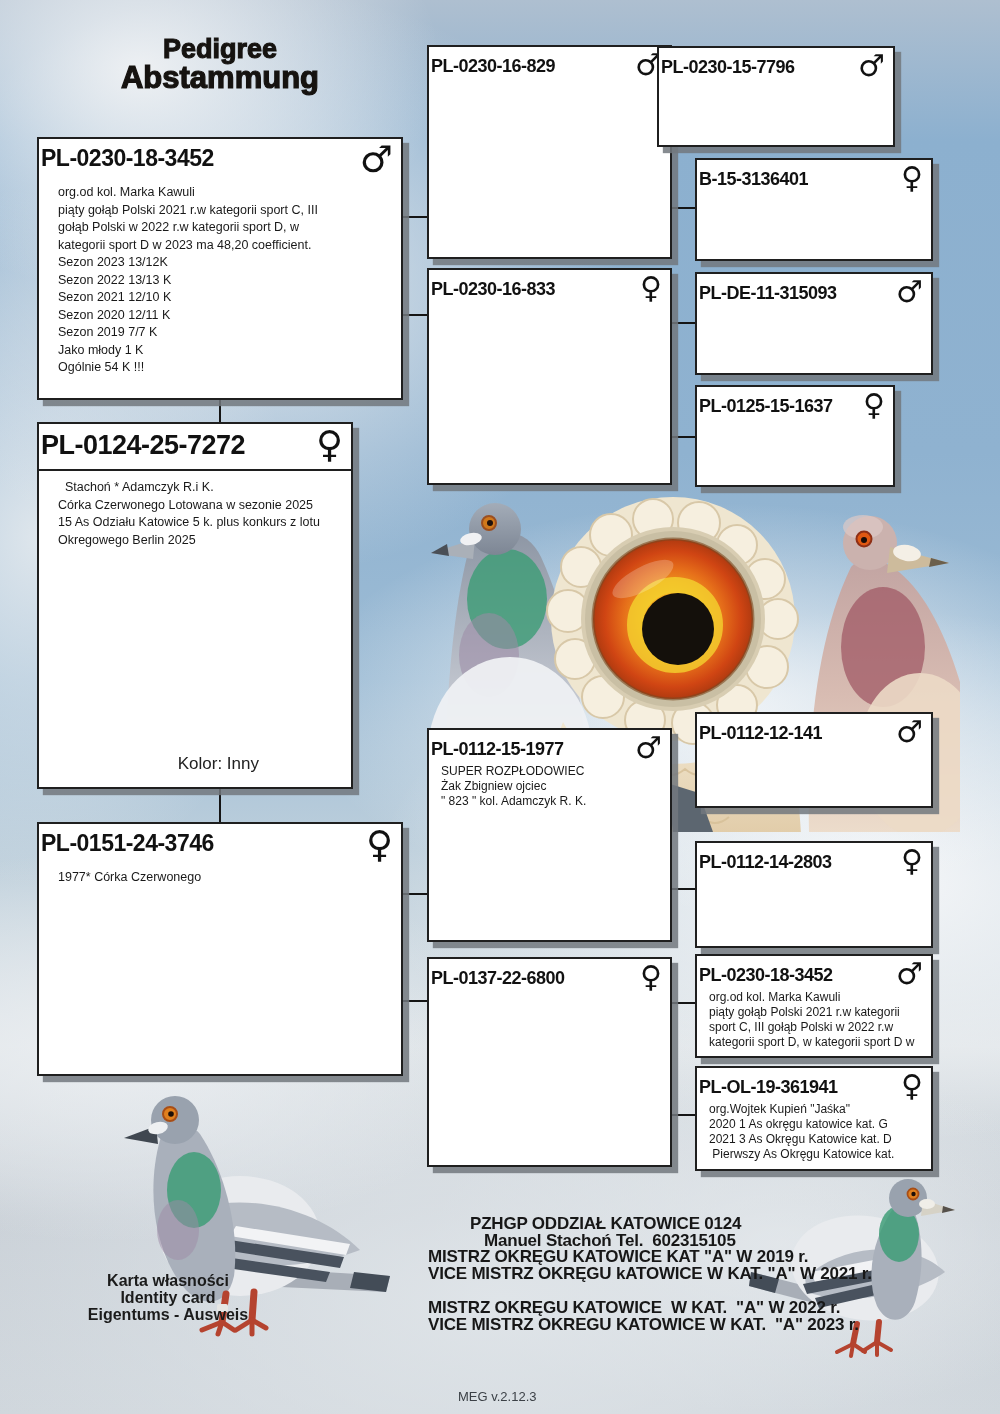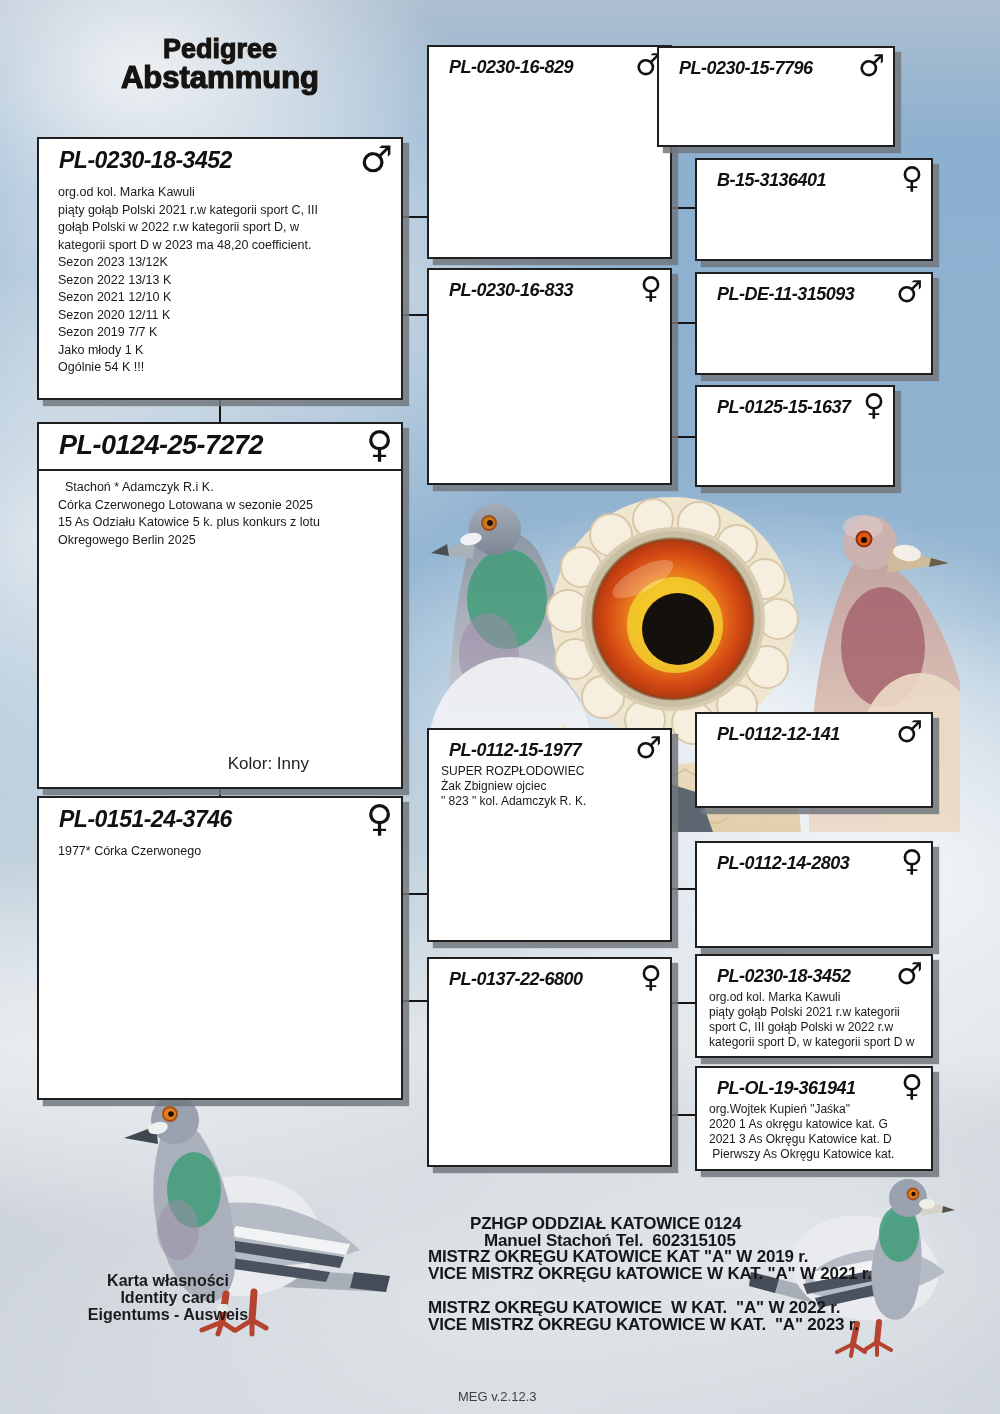--- a/index.html
+++ b/index.html
@@ -17,21 +17,21 @@
       linear-gradient(180deg,#aebfd0 0%,#8cb0cf 10%,#8fb2d0 32%,#9dbcd5 48%,#c2d2dd 62%,#dde3e7 74%,#c8cfd6 86%,#ced5db 100%);}
   
   .hl,.vl{position:absolute;background:#151515;z-index:1;}
   .hl{height:2px;}
   .vl{width:2px;}
   
   .photo{position:absolute;z-index:2;}
   
   .pbox{position:absolute;background:#fff;border:2px solid #1f1f1f;box-sizing:border-box;
         box-shadow:6px 6px 1px rgba(114,120,126,.85);z-index:3;}
-  .hdr{display:flex;justify-content:space-between;align-items:center;padding:6px 8px 0 20px;font-style:italic;}
+  .hdr{display:flex;justify-content:space-between;align-items:flex-start;padding:6px 8px 0 2px;}
   .ring{font-weight:bold;letter-spacing:-0.5px;white-space:nowrap;}
   .sz-big .ring{font-size:27px;}
   .sz-med .ring{font-size:23px;}
   .sz-sm  .ring{font-size:18px;padding-top:3px;}
   .sex{font-family:"DejaVu Sans",sans-serif;font-weight:normal;line-height:.9;margin-top:-2px;}
   .sex-big{font-size:37px;}
   .sex-sm{font-size:30px;}
   .bdy{font-size:12.5px;line-height:17.5px;color:#191919;padding:8px 10px 0 19px;
        white-space:pre-wrap;}
   .sz-sm .bdy{font-size:12px;line-height:15px;padding:3px 6px 0 12px;}
@@ -250,33 +250,33 @@
 kategorii sport D w 2023 ma 48,20 coefficient.
 Sezon 2023 13/12K
 Sezon 2022 13/13 K
 Sezon 2021 12/10 K
 Sezon 2020 12/11 K
 Sezon 2019 7/7 K
 Jako młody 1 K
 Ogólnie 54 K !!!</div>
   </div>
 
-  <div class="pbox sz-big subject" style="left:37px;top:422px;width:366px;height:367px">
+  <div class="pbox sz-big subject" style="left:37px;top:422px;width:316px;height:367px">
     <div class="hdr">
       <span class="ring">PL-0124-25-7272</span>
       <span class="sex sex-big">♀</span>
     </div>
     <div class="bdy">  Stachoń * Adamczyk R.i K.
 Córka Czerwonego Lotowana w sezonie 2025
 15 As Odziału Katowice 5 k. plus konkurs z lotu
 Okregowego Berlin 2025</div>
     <div class="kolor">Kolor: Inny</div>
   </div>
 
-  <div class="pbox sz-med" style="left:37px;top:796px;width:366px;height:304px">
+  <div class="pbox sz-med" style="left:37px;top:822px;width:366px;height:254px">
     <div class="hdr">
       <span class="ring">PL-0151-24-3746</span>
       <span class="sex sex-big">♀</span>
     </div>
     <div class="bdy">1977* Córka Czerwonego</div>
   </div>
 
   <div class="pbox sz-sm" style="left:427px;top:45px;width:245px;height:214px">
     <div class="hdr">
       <span class="ring">PL-0230-16-829</span>

